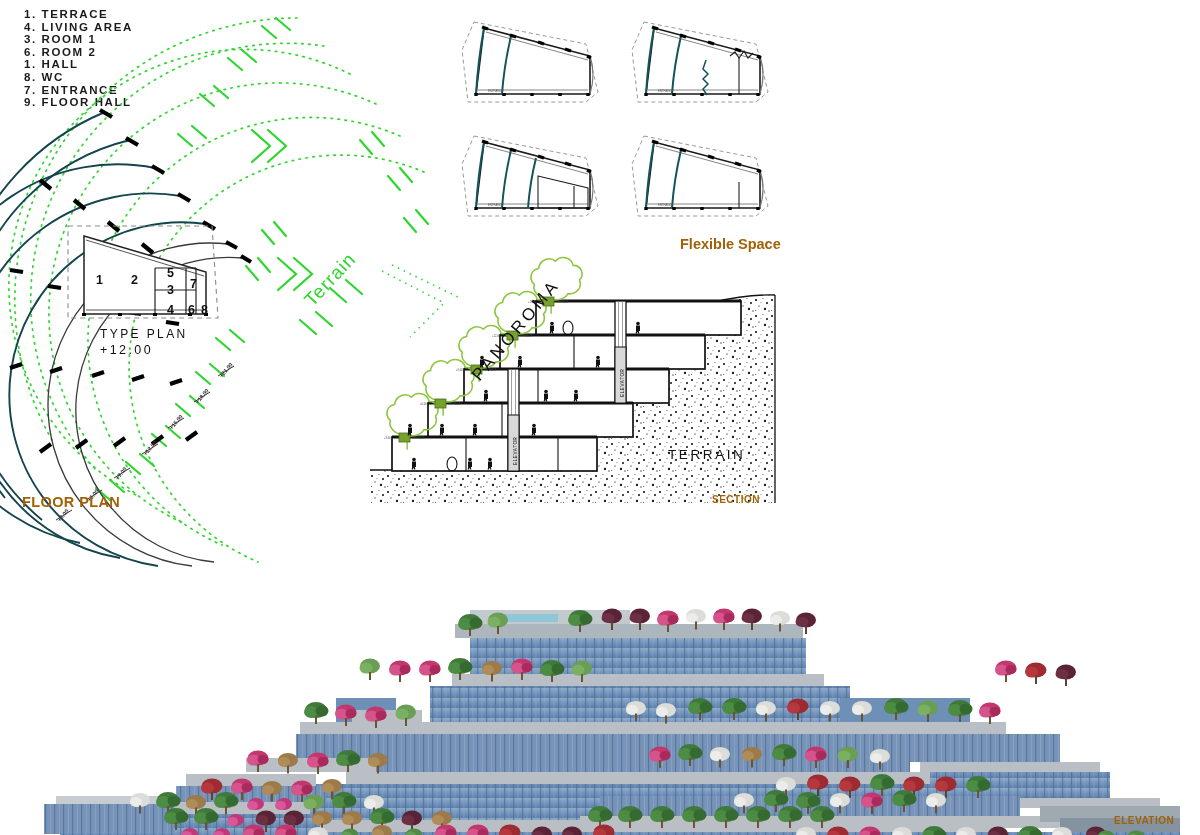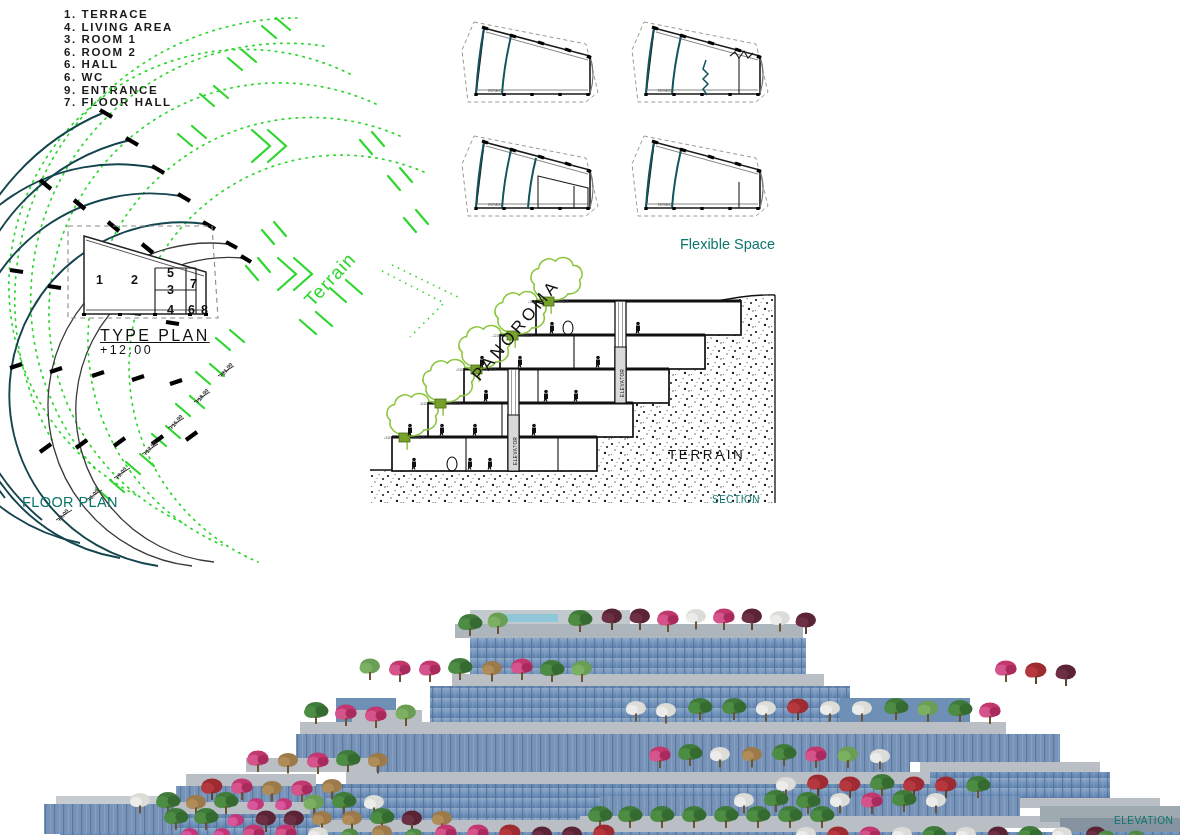--- a/index.html
+++ b/index.html
@@ -3,29 +3,29 @@
 <meta charset="utf-8">
 <title>Architectural Presentation Board</title>
 <style>
   html,body{margin:0;padding:0;background:#ffffff;}
   body{width:1200px;height:835px;position:relative;overflow:hidden;
        font-family:"Liberation Sans", sans-serif;color:#111;}
   .board{position:absolute;inset:0;}
   
   #room-legend{position:absolute;left:24px;top:8px;}
   #room-legend .legend-row{font-size:11.5px;letter-spacing:1.6px;
-       line-height:12.6px;white-space:pre;font-weight:600;color:#1a1a1a;margin-left:40px;}
+       line-height:12.6px;white-space:pre;font-weight:600;color:#1a1a1a;}
   
-  .plate{position:absolute;font-weight:normal;color:#0f766e;}
+  .plate{position:absolute;font-weight:bold;color:#a16207;}
   #floor-plan-label{left:22px;top:494px;font-size:14.5px;letter-spacing:.4px;}
   #section-label{left:712px;top:494px;font-size:10px;letter-spacing:.5px;}
   #flexible-space-label{left:680px;top:236px;font-size:14.5px;}
   #elevation-label{left:1114px;top:815px;font-size:10px;letter-spacing:.5px;}
-  #type-plan-label{position:absolute;left:100px;top:327px;font-size:16px;
-       letter-spacing:2.4px;color:#111;font-weight:500;white-space:pre;text-decoration:underline;}
+  #type-plan-label{position:absolute;left:100px;top:327px;font-size:12px;
+       letter-spacing:2.4px;color:#111;font-weight:500;white-space:pre;}
   #type-plan-level{position:absolute;left:100px;top:343px;font-size:12.5px;
        letter-spacing:2.4px;color:#111;font-weight:500;white-space:pre;}
   #terrain-plan-label{position:absolute;left:300px;top:296px;font-size:19px;
        color:#2fd62f;transform:rotate(-47deg);transform-origin:0 0;
        letter-spacing:1px;font-weight:400;}
   #panorama-label{position:absolute;left:468px;top:372px;font-size:17px;
        color:#111;transform:rotate(-50deg);transform-origin:0 0;
        letter-spacing:3.5px;font-weight:400;}
   #terrain-section-label{position:absolute;left:668px;top:447px;font-size:13.5px;
        color:#111;letter-spacing:2.6px;font-weight:500;}
@@ -35,24 +35,24 @@
 </head>
 <body>
 
 <div class="board">
 
   <div id="room-legend">
     <div class="legend-row">1. TERRACE</div>
     <div class="legend-row">4. LIVING AREA</div>
     <div class="legend-row">3. ROOM 1</div>
     <div class="legend-row">6. ROOM 2</div>
-    <div class="legend-row">6. HALL</div>
-    <div class="legend-row">6. WC</div>
-    <div class="legend-row">9. ENTRANCE</div>
-    <div class="legend-row">7. FLOOR HALL</div>
+    <div class="legend-row">1. HALL</div>
+    <div class="legend-row">8. WC</div>
+    <div class="legend-row">7. ENTRANCE</div>
+    <div class="legend-row">9. FLOOR HALL</div>
   </div>
 
   <svg id="floor-plan-svg" width="520" height="600" viewBox="0 0 520 600" style="left:0px;top:0px;">
     <defs>
       <g id="tickmark">
           <rect x="-2" y="-7" width="4" height="14" fill="#000"></rect>
         </g>
     </defs>
 
     <g fill="none" stroke="#2fd62f" stroke-width="1.7" stroke-linecap="round" stroke-dasharray="1.5 5.5">

